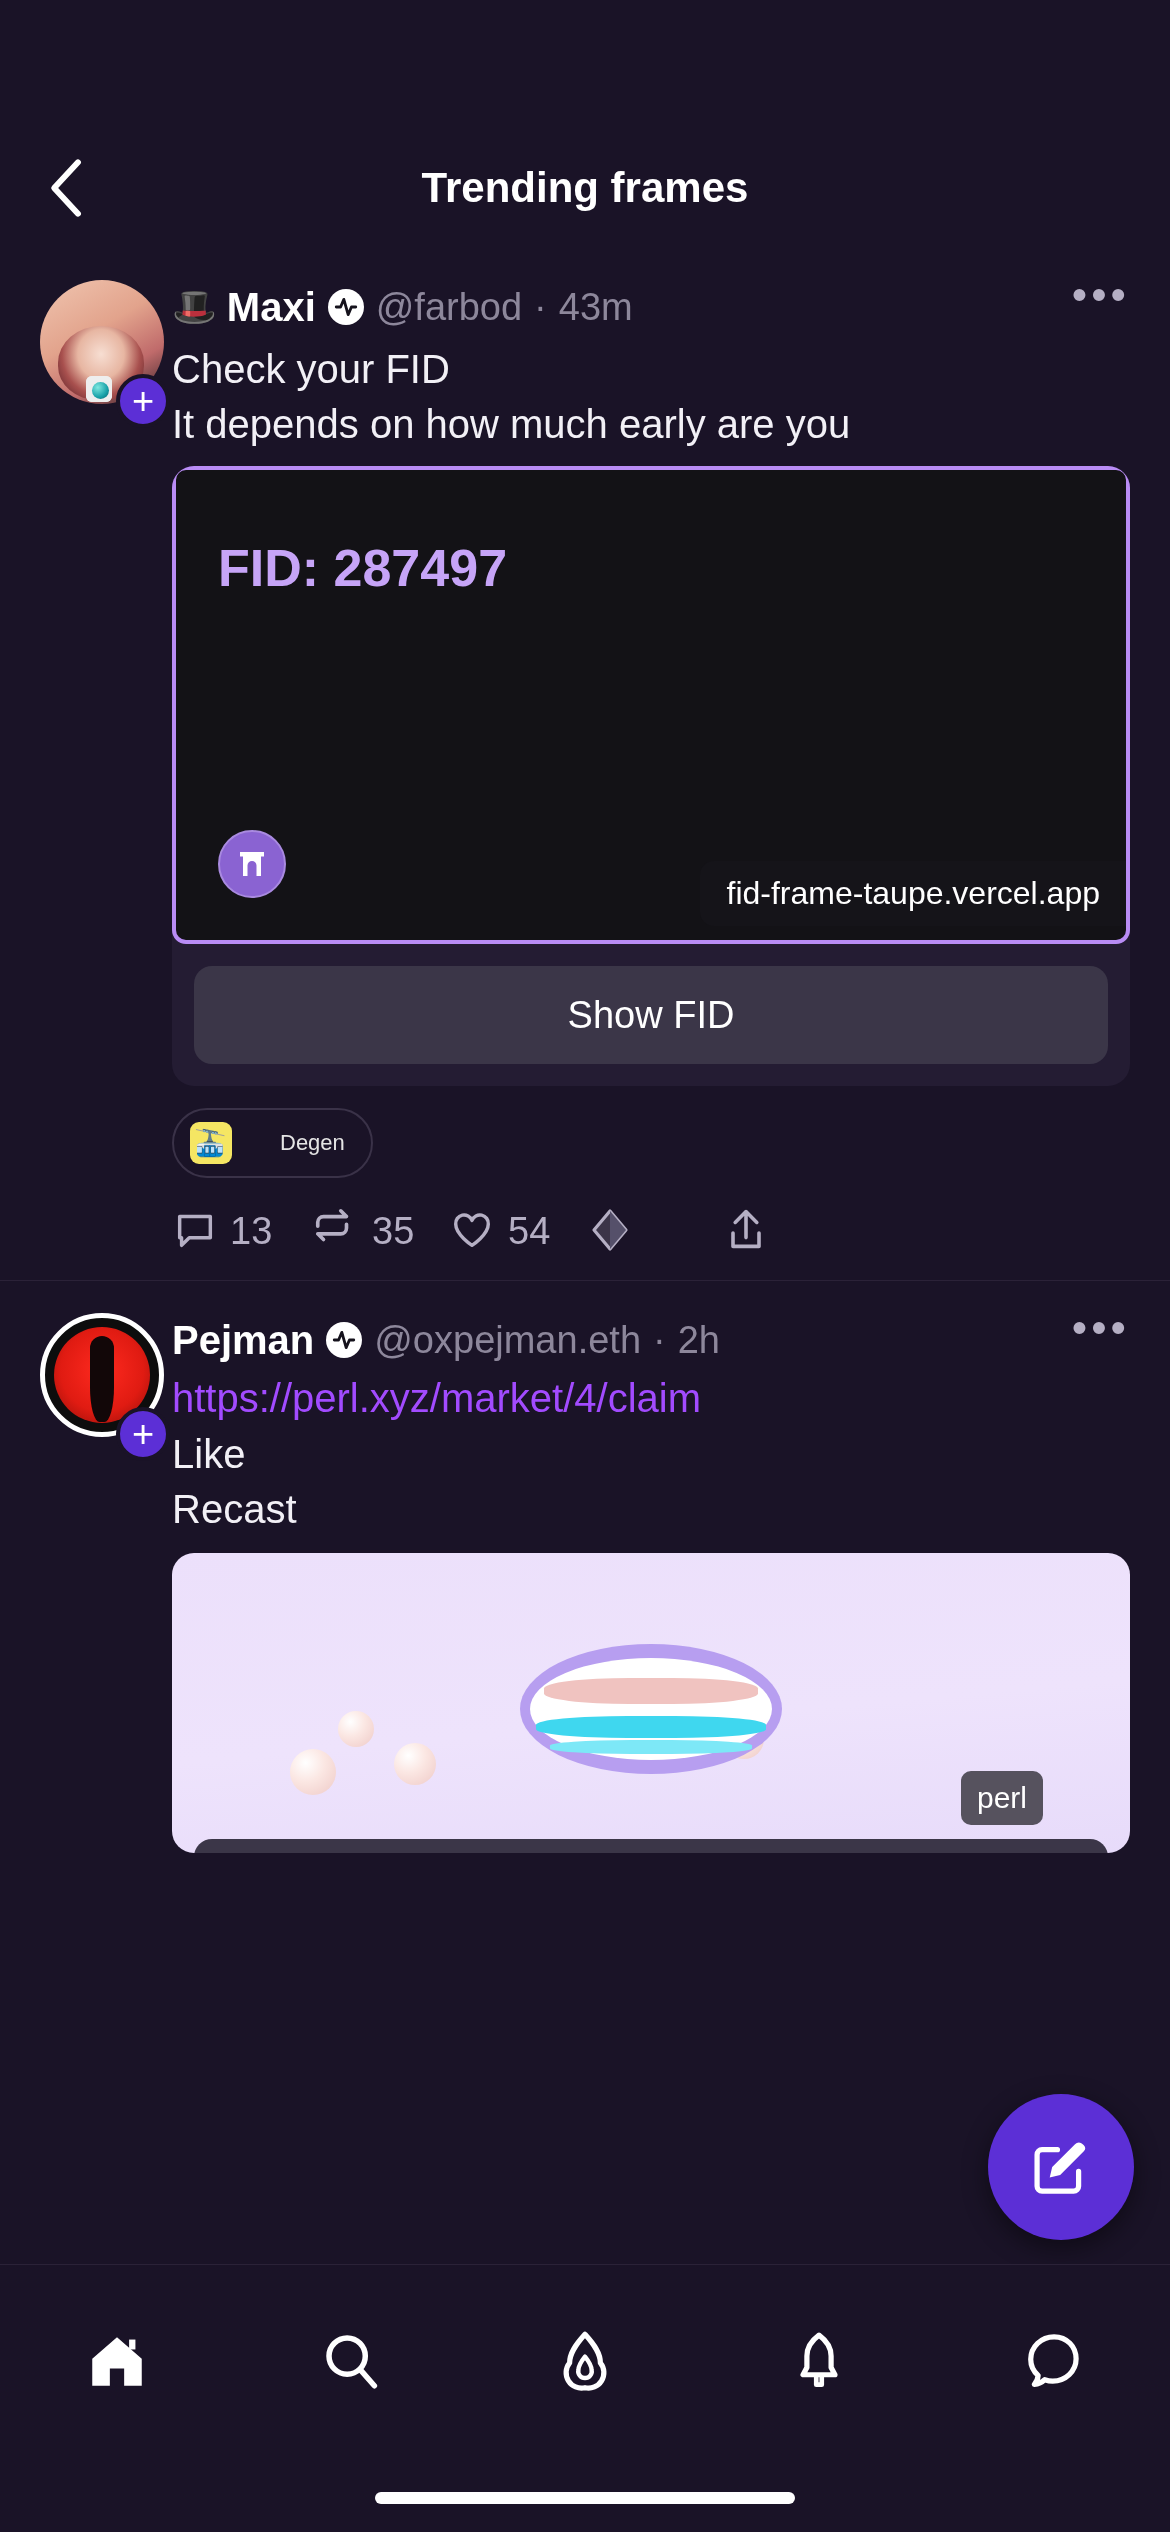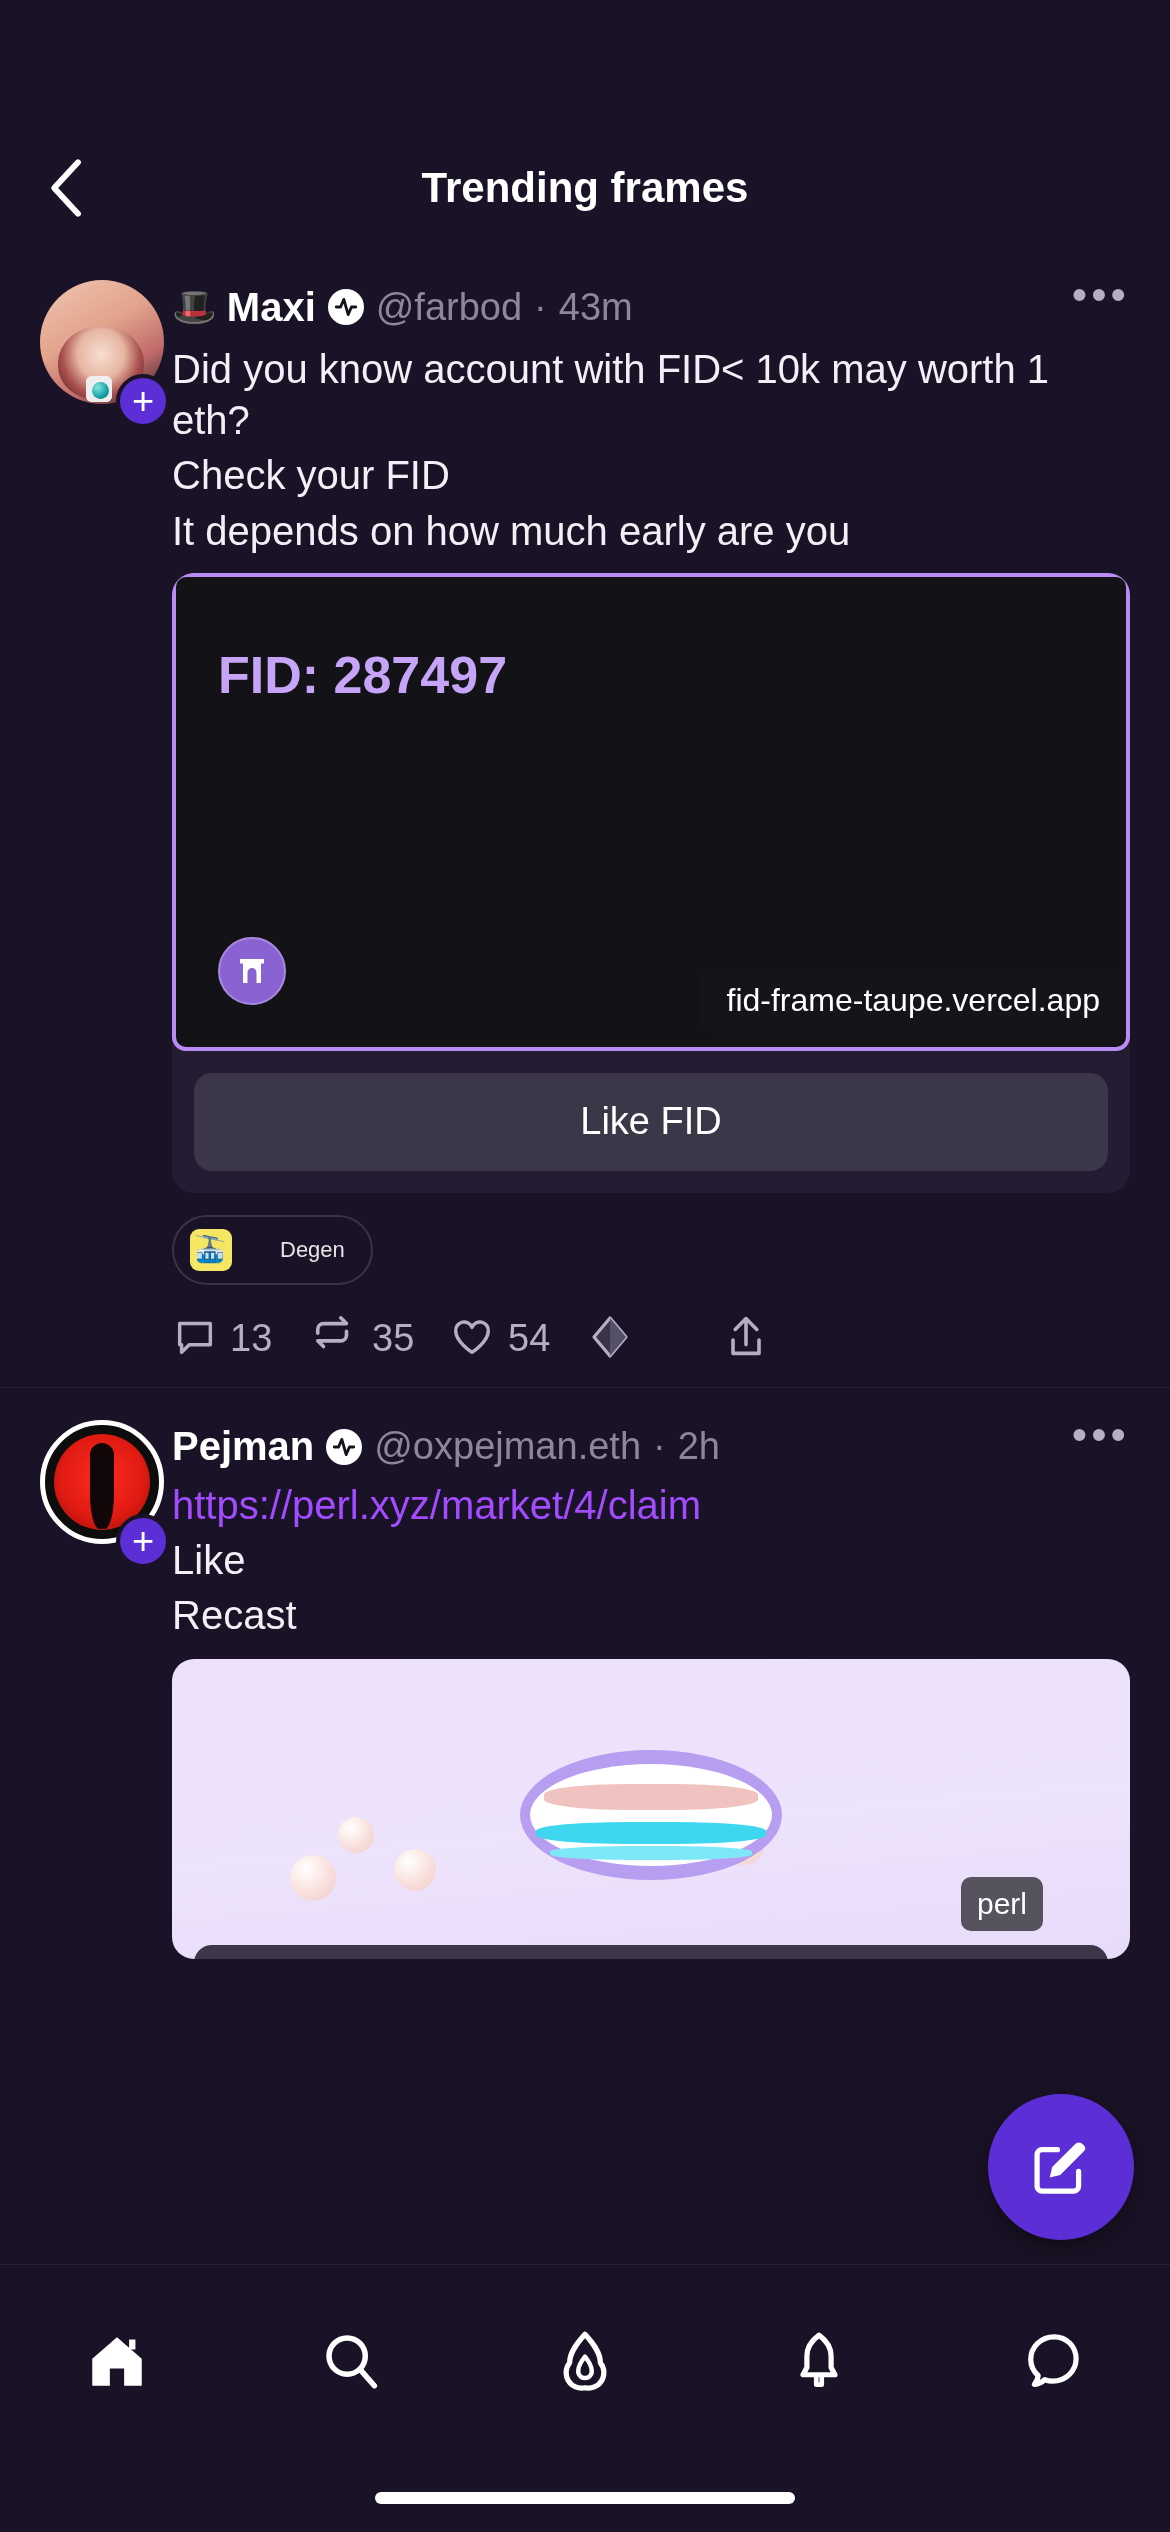--- a/index.html
+++ b/index.html
@@ -207,36 +207,35 @@
               <svg width="26" height="26" viewBox="0 0 24 24">
                   <path d="M3 12h4l3-7 4 14 3-7h4" stroke="#15121c" stroke-width="2.6" fill="none" stroke-linecap="round" stroke-linejoin="round"></path>
                 </svg>
             </span>
             <span class="handle">@farbod</span>
             <span class="dot-sep">·</span>
             <span class="timestamp">43m</span>
             <span class="more-btn">•••</span>
           </div>
 
-          <div class="body-text">Did you know account with FID&lt; 10k may worth 1 eth?</div>
           <div class="body-text">Check your FID</div>
           <div class="body-text">It depends on how much early are  you</div>
 
           
           <div class="frame-card">
             <div class="frame-image">
               <div class="frame-fid">FID: 287497</div>
               <div class="frame-logo">
                 <svg width="36" height="36" viewBox="0 0 24 24">
                   <path d="M4 4h16v3h-2v13h-3v-7a3 3 0 0 0-6 0v7H6V7H4V4z" fill="#ffffff"></path>
                 </svg>
               </div>
               <div class="frame-url">fid-frame-taupe.vercel.app</div>
             </div>
-            <div class="frame-btn">Like FID</div>
+            <div class="frame-btn">Show FID</div>
           </div>
 
           
           <div class="channel-chip">
             <span class="channel-icon">🚠</span>
             <span class="channel-label">Degen</span>
           </div>
 
           
           <div class="actions">

